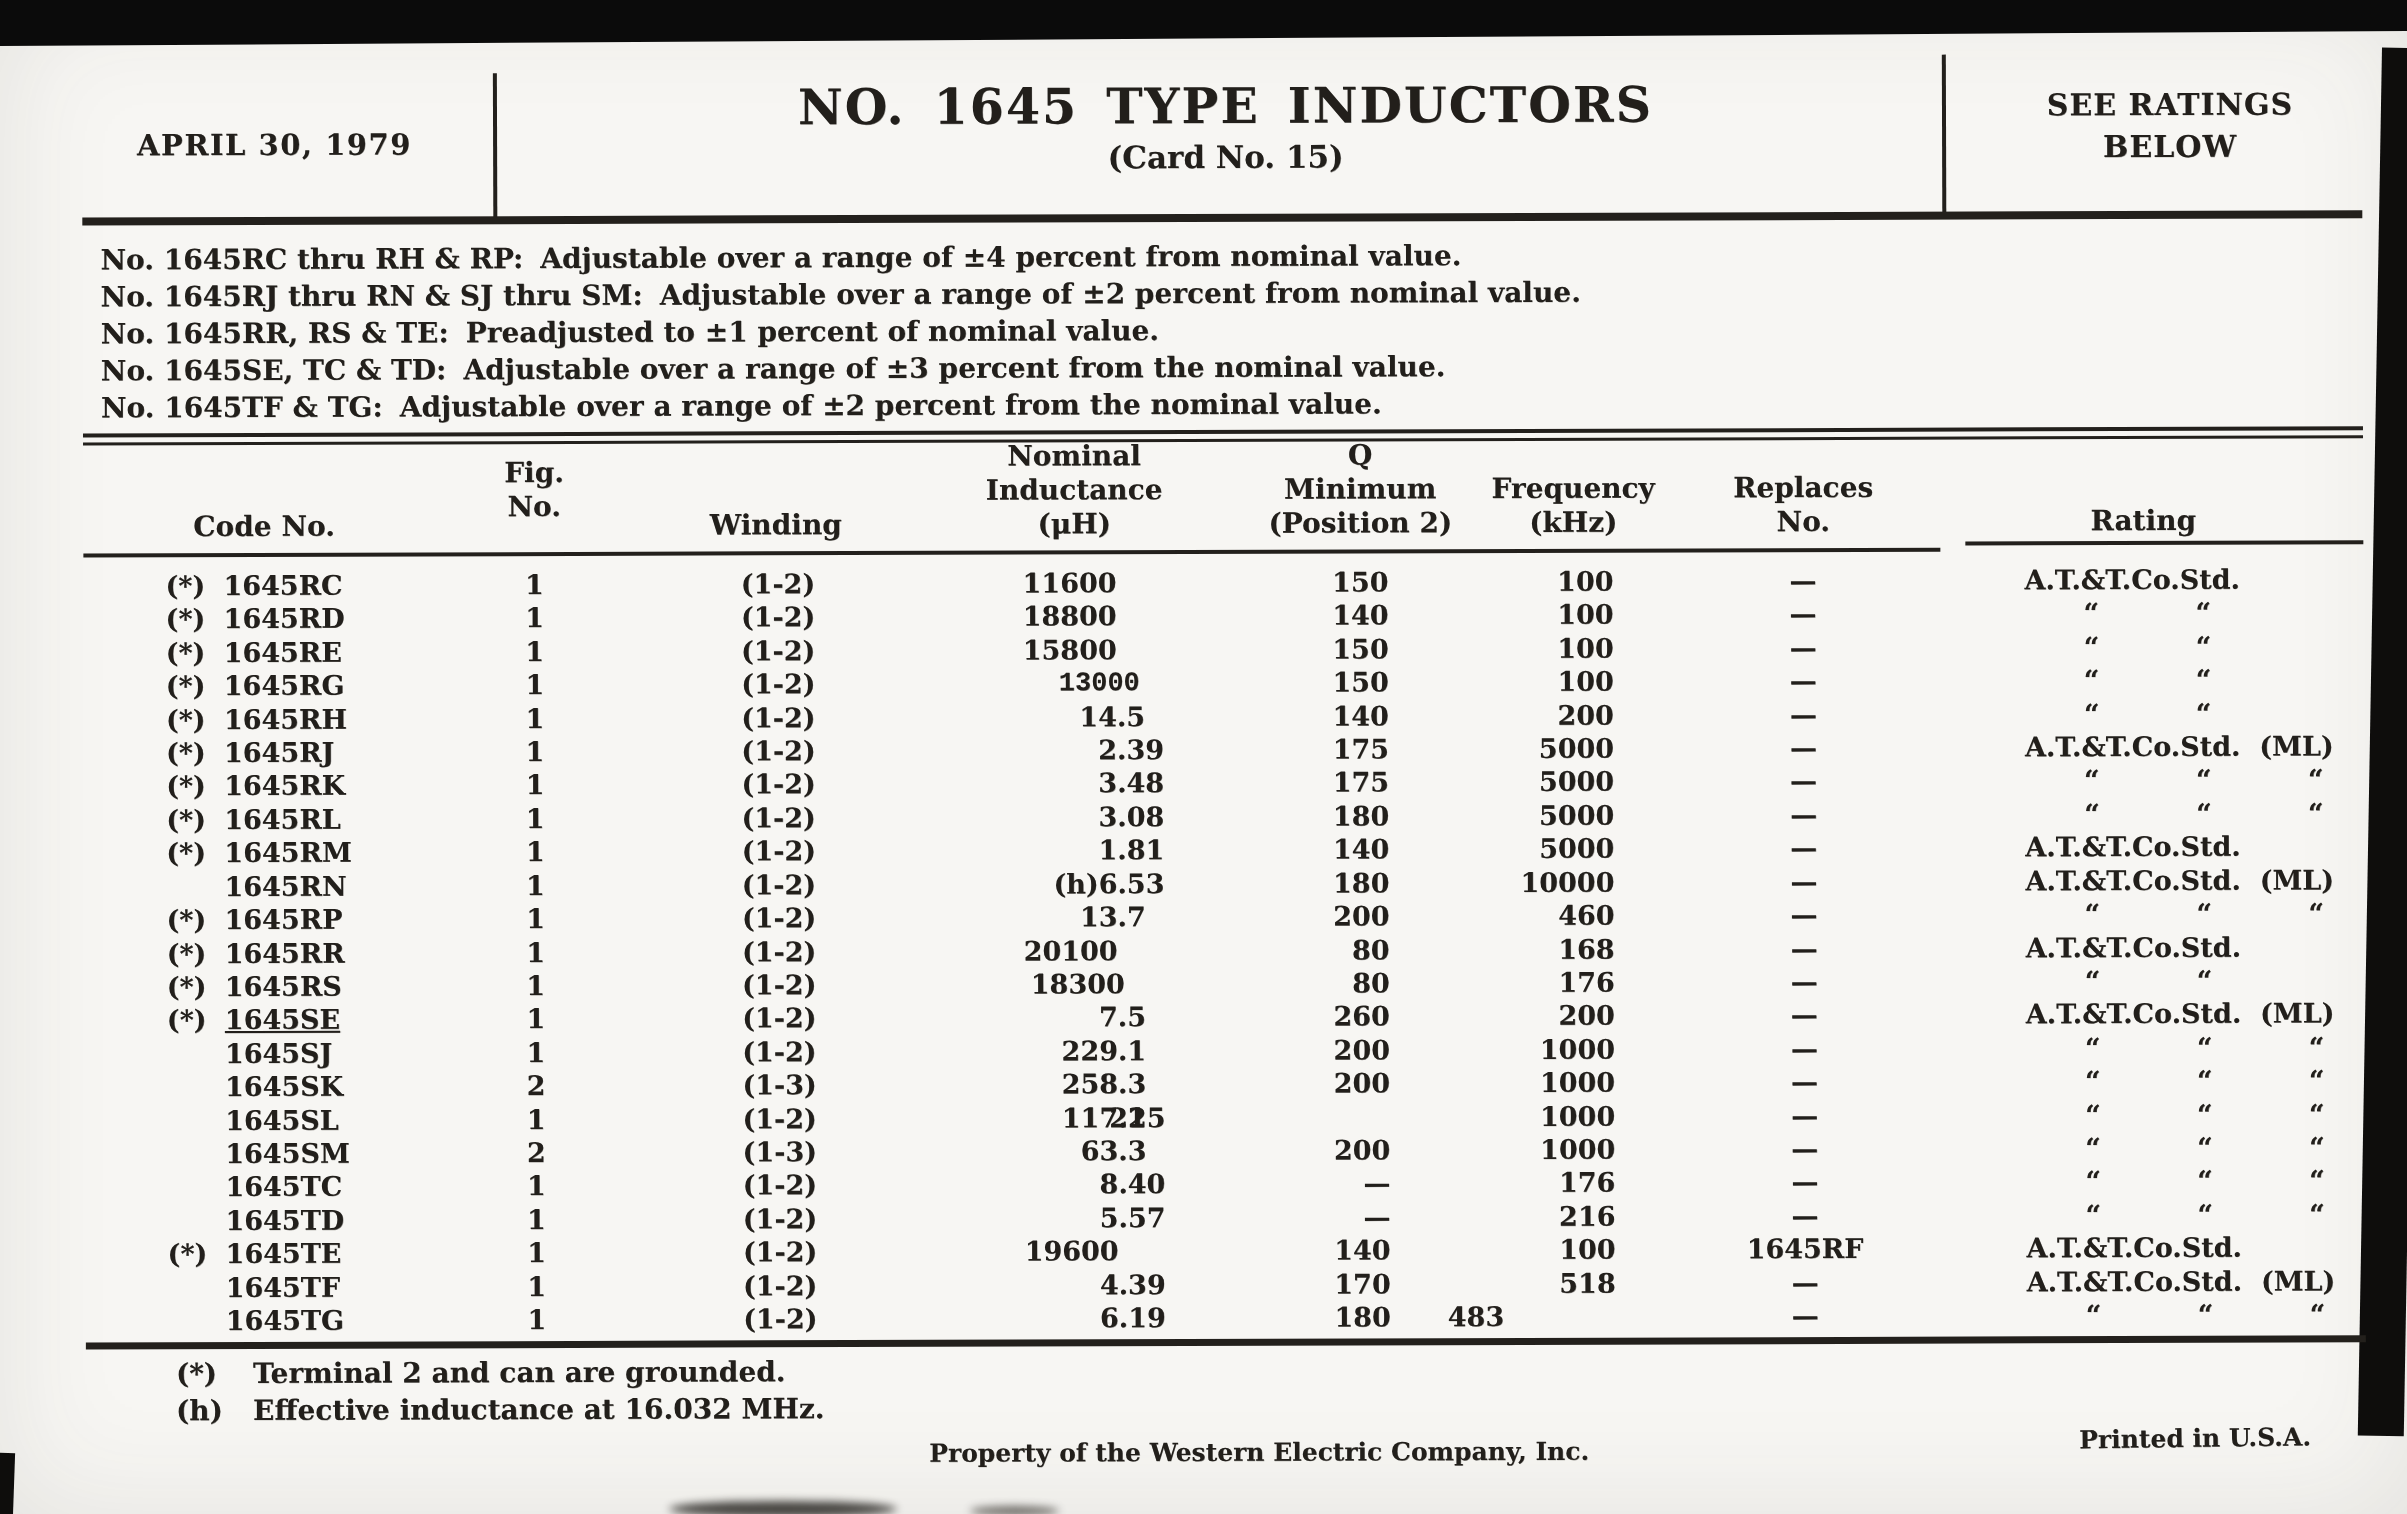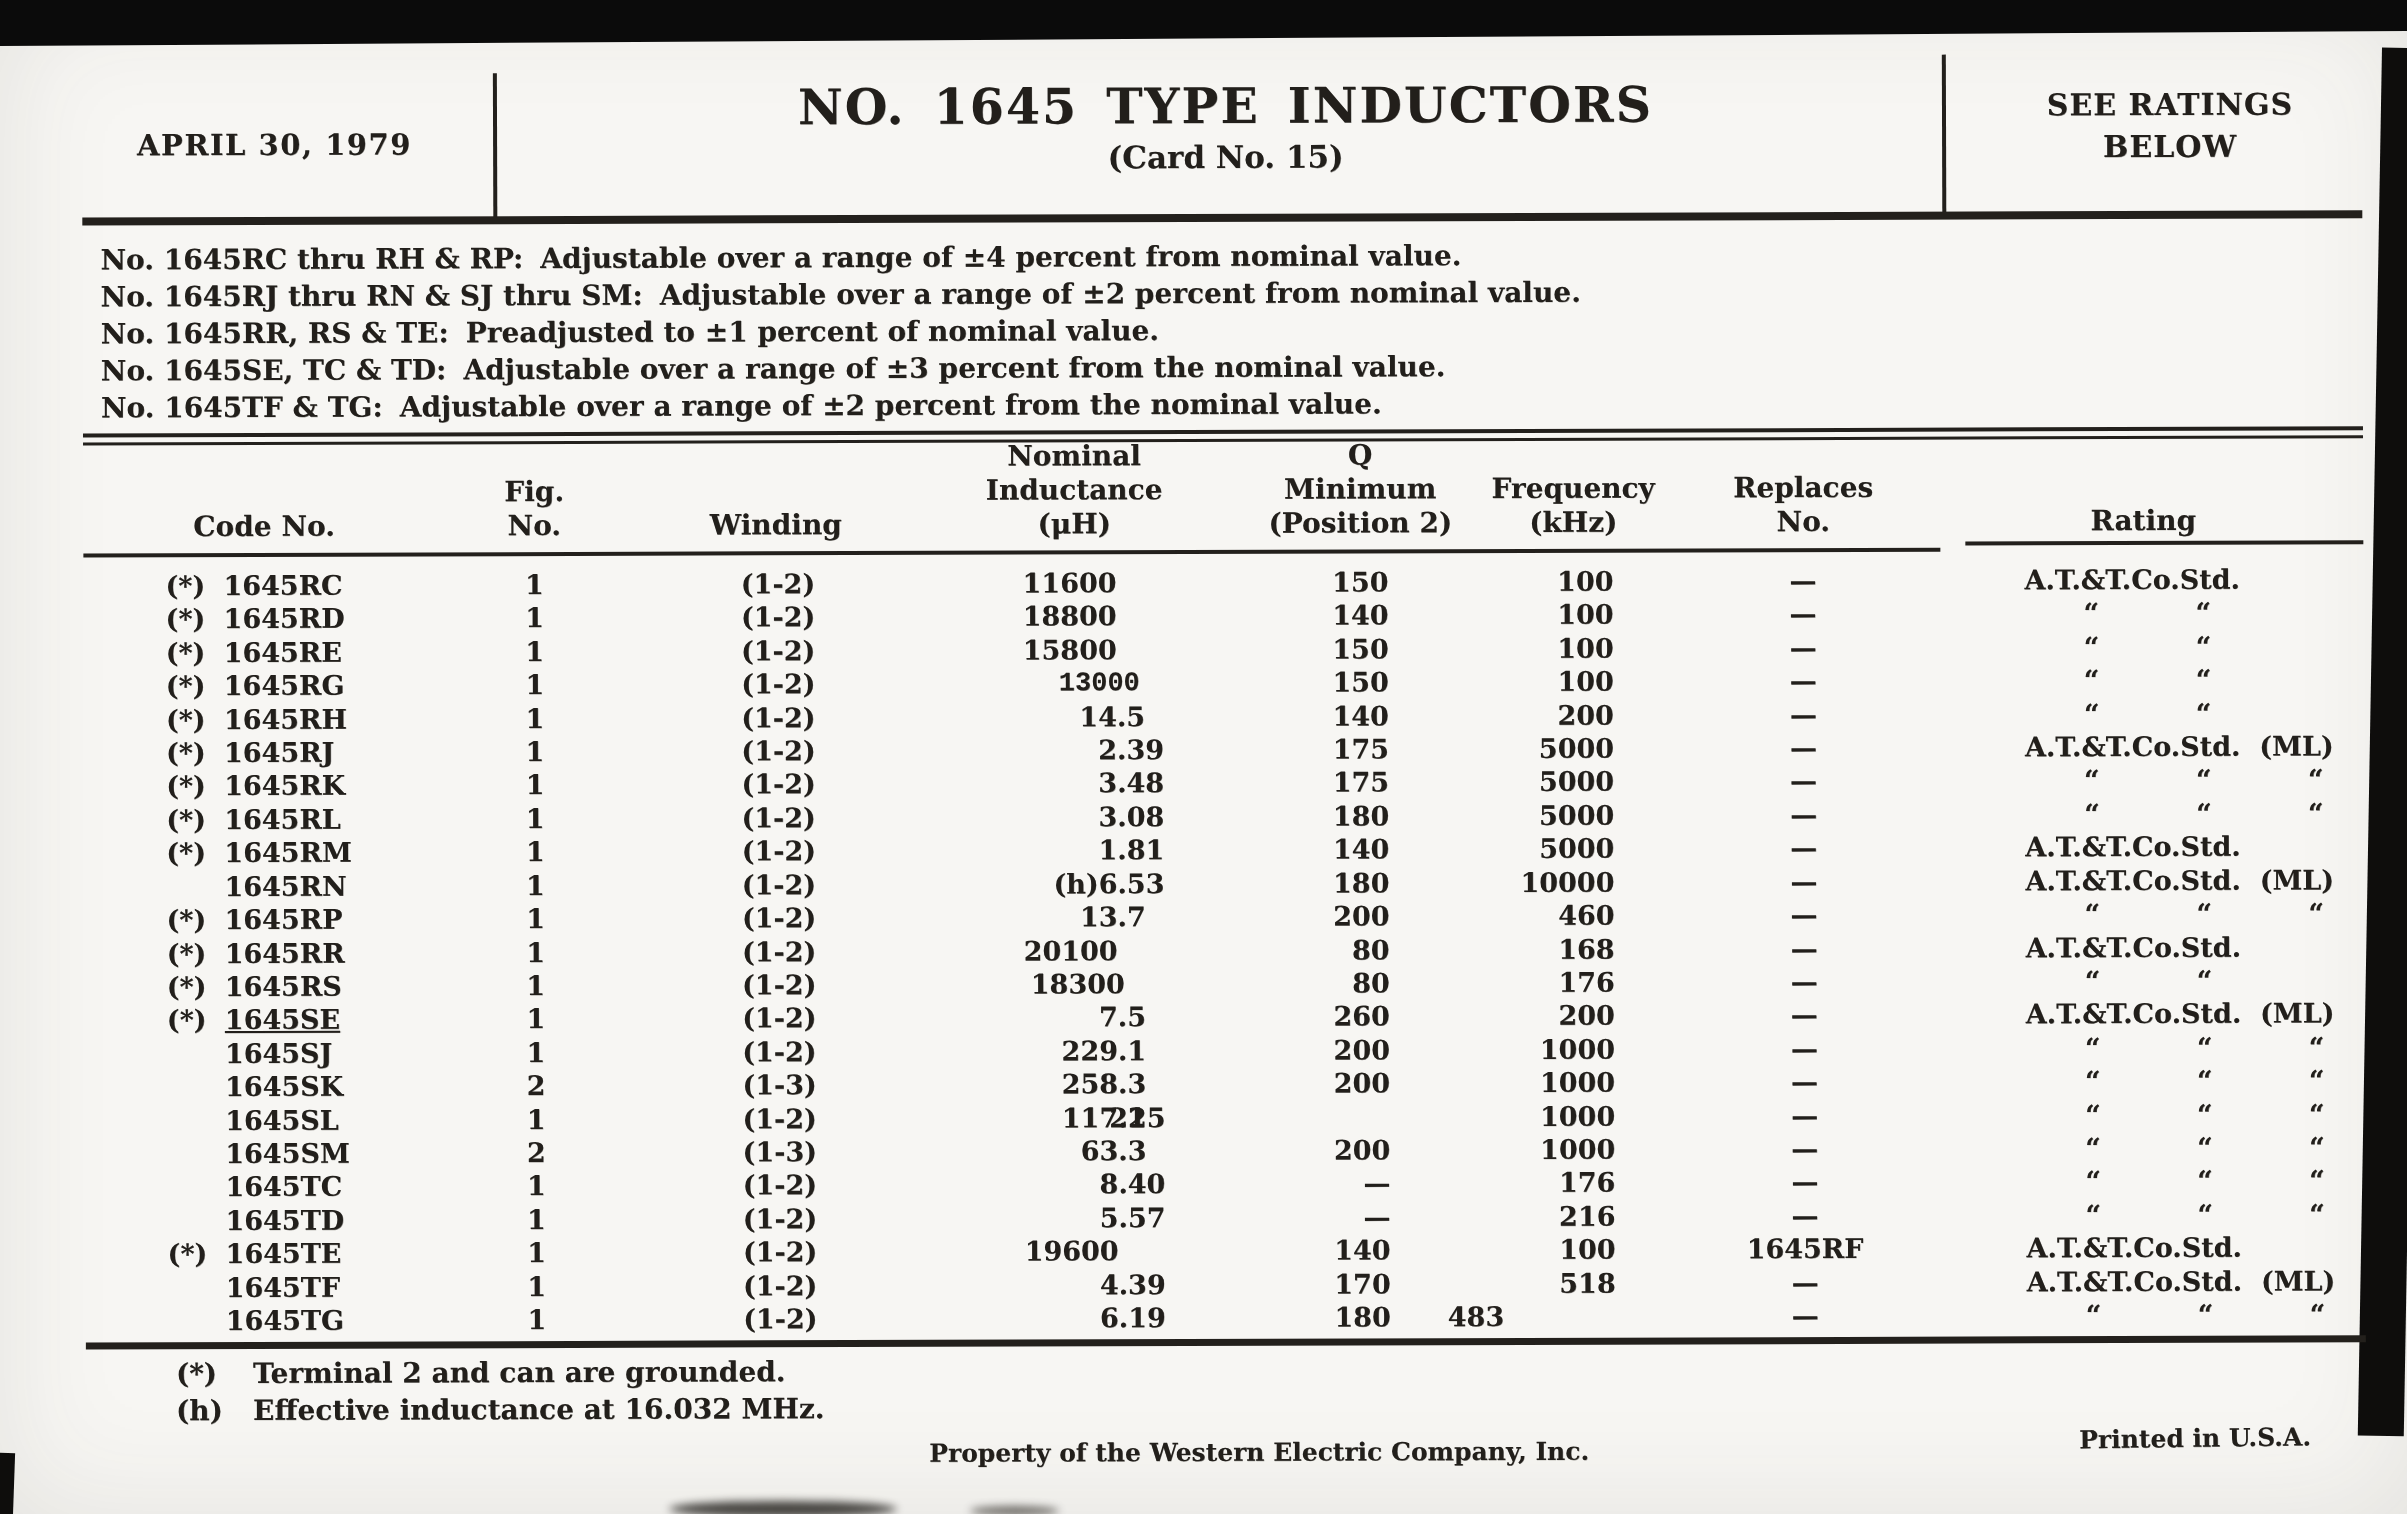--- a/index.html
+++ b/index.html
@@ -91,21 +91,21 @@
       <div class="note-line"><span class="nlabel">No. 1645SE, TC &amp; TD:</span><span class="ntext">Adjustable over a range of ±3 percent from the nominal value.</span></div>
       <div class="note-line"><span class="nlabel">No. 1645TF &amp; TG:</span><span class="ntext">Adjustable over a range of ±2 percent from the nominal value.</span></div>
     </div>
 
     <div class="rule t-top1"></div>
     <div class="rule t-top2"></div>
 
     <div class="th" style="left:170px;width:248px;text-align:left;margin-left:24px;">
         <span>Code No.</span>
       </div>
-    <div class="th" style="left:436px;width:198px;">
+    <div class="th" style="left:436px;width:198px;justify-content:center;">
         <span>Fig.</span>
         <span>No.</span>
       </div>
     <div class="th" style="left:956px;width:238px;">
         <span>Nominal</span>
         <span>Inductance</span>
         <span>(μH)</span>
       </div>
     <div class="th" style="left:648px;width:257px;">
         <span>Winding</span>

